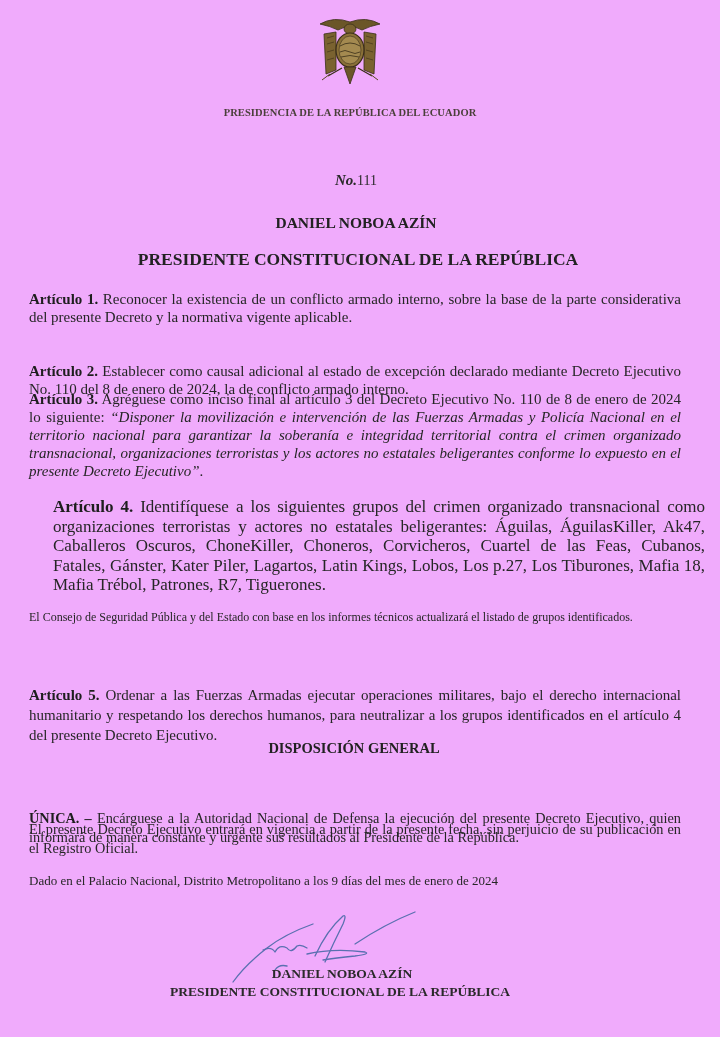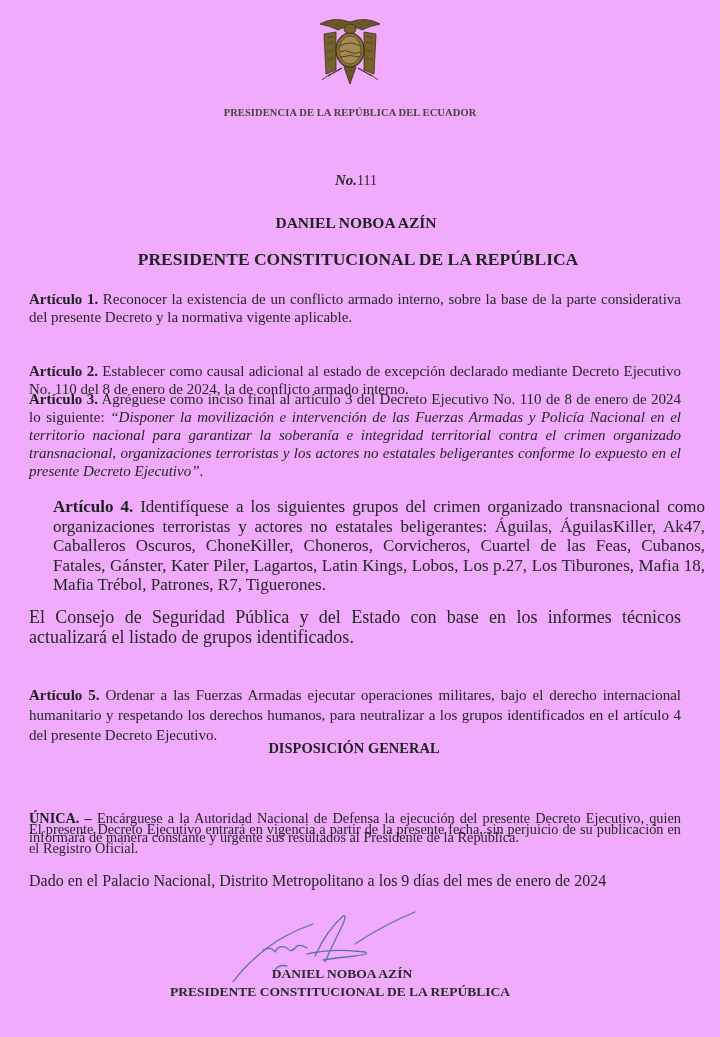--- a/index.html
+++ b/index.html
@@ -62,34 +62,34 @@
       line-height: 18px;
       text-align: justify;
       color: #262626;
     }
     .para b { font-weight: bold; color: #1e1e1e; }
     .para i { font-style: italic; }
     .p1 { top: 290px; }
     .p2 { top: 340px; margin-top: 22px; }
     .p3 { top: 390px; }
     .p4 { top: 497px; font-size: 17px; line-height: 19.5px; margin-left: 24px; }
-    .p4b { top: 607px; font-size: 18px; line-height: 20px; }
+    .p4b { top: 607px; font-size: 12px; line-height: 20px; }
     .p5 { top: 665px; font-size: 15px; line-height: 20px; margin-top: 20px; }
     .sub-heading {
       position: absolute;
       top: 740px; left: 0; width: 720px;
       text-align: center;
       font-weight: bold;
       font-size: 14.5px;
       color: #222;
       transform: translateX(-6px);
     }
     .p6 { top: 770px; font-size: 14.3px; line-height: 18.5px; margin-top: 39px; }
     .p7 { top: 820px; font-size: 14.3px; line-height: 18.5px; }
-    .p8 { top: 872px; font-size: 16px; line-height: 18.5px; text-align: left; }
+    .p8 { top: 872px; font-size: 13px; line-height: 18.5px; text-align: left; }
     .signature {
       position: absolute;
       left: 215px; top: 910px;
       width: 220px; height: 80px;
     }
     .sig-name {
       position: absolute;
       top: 966px; left: 0; width: 720px;
       text-align: center;
       font-weight: bold;

